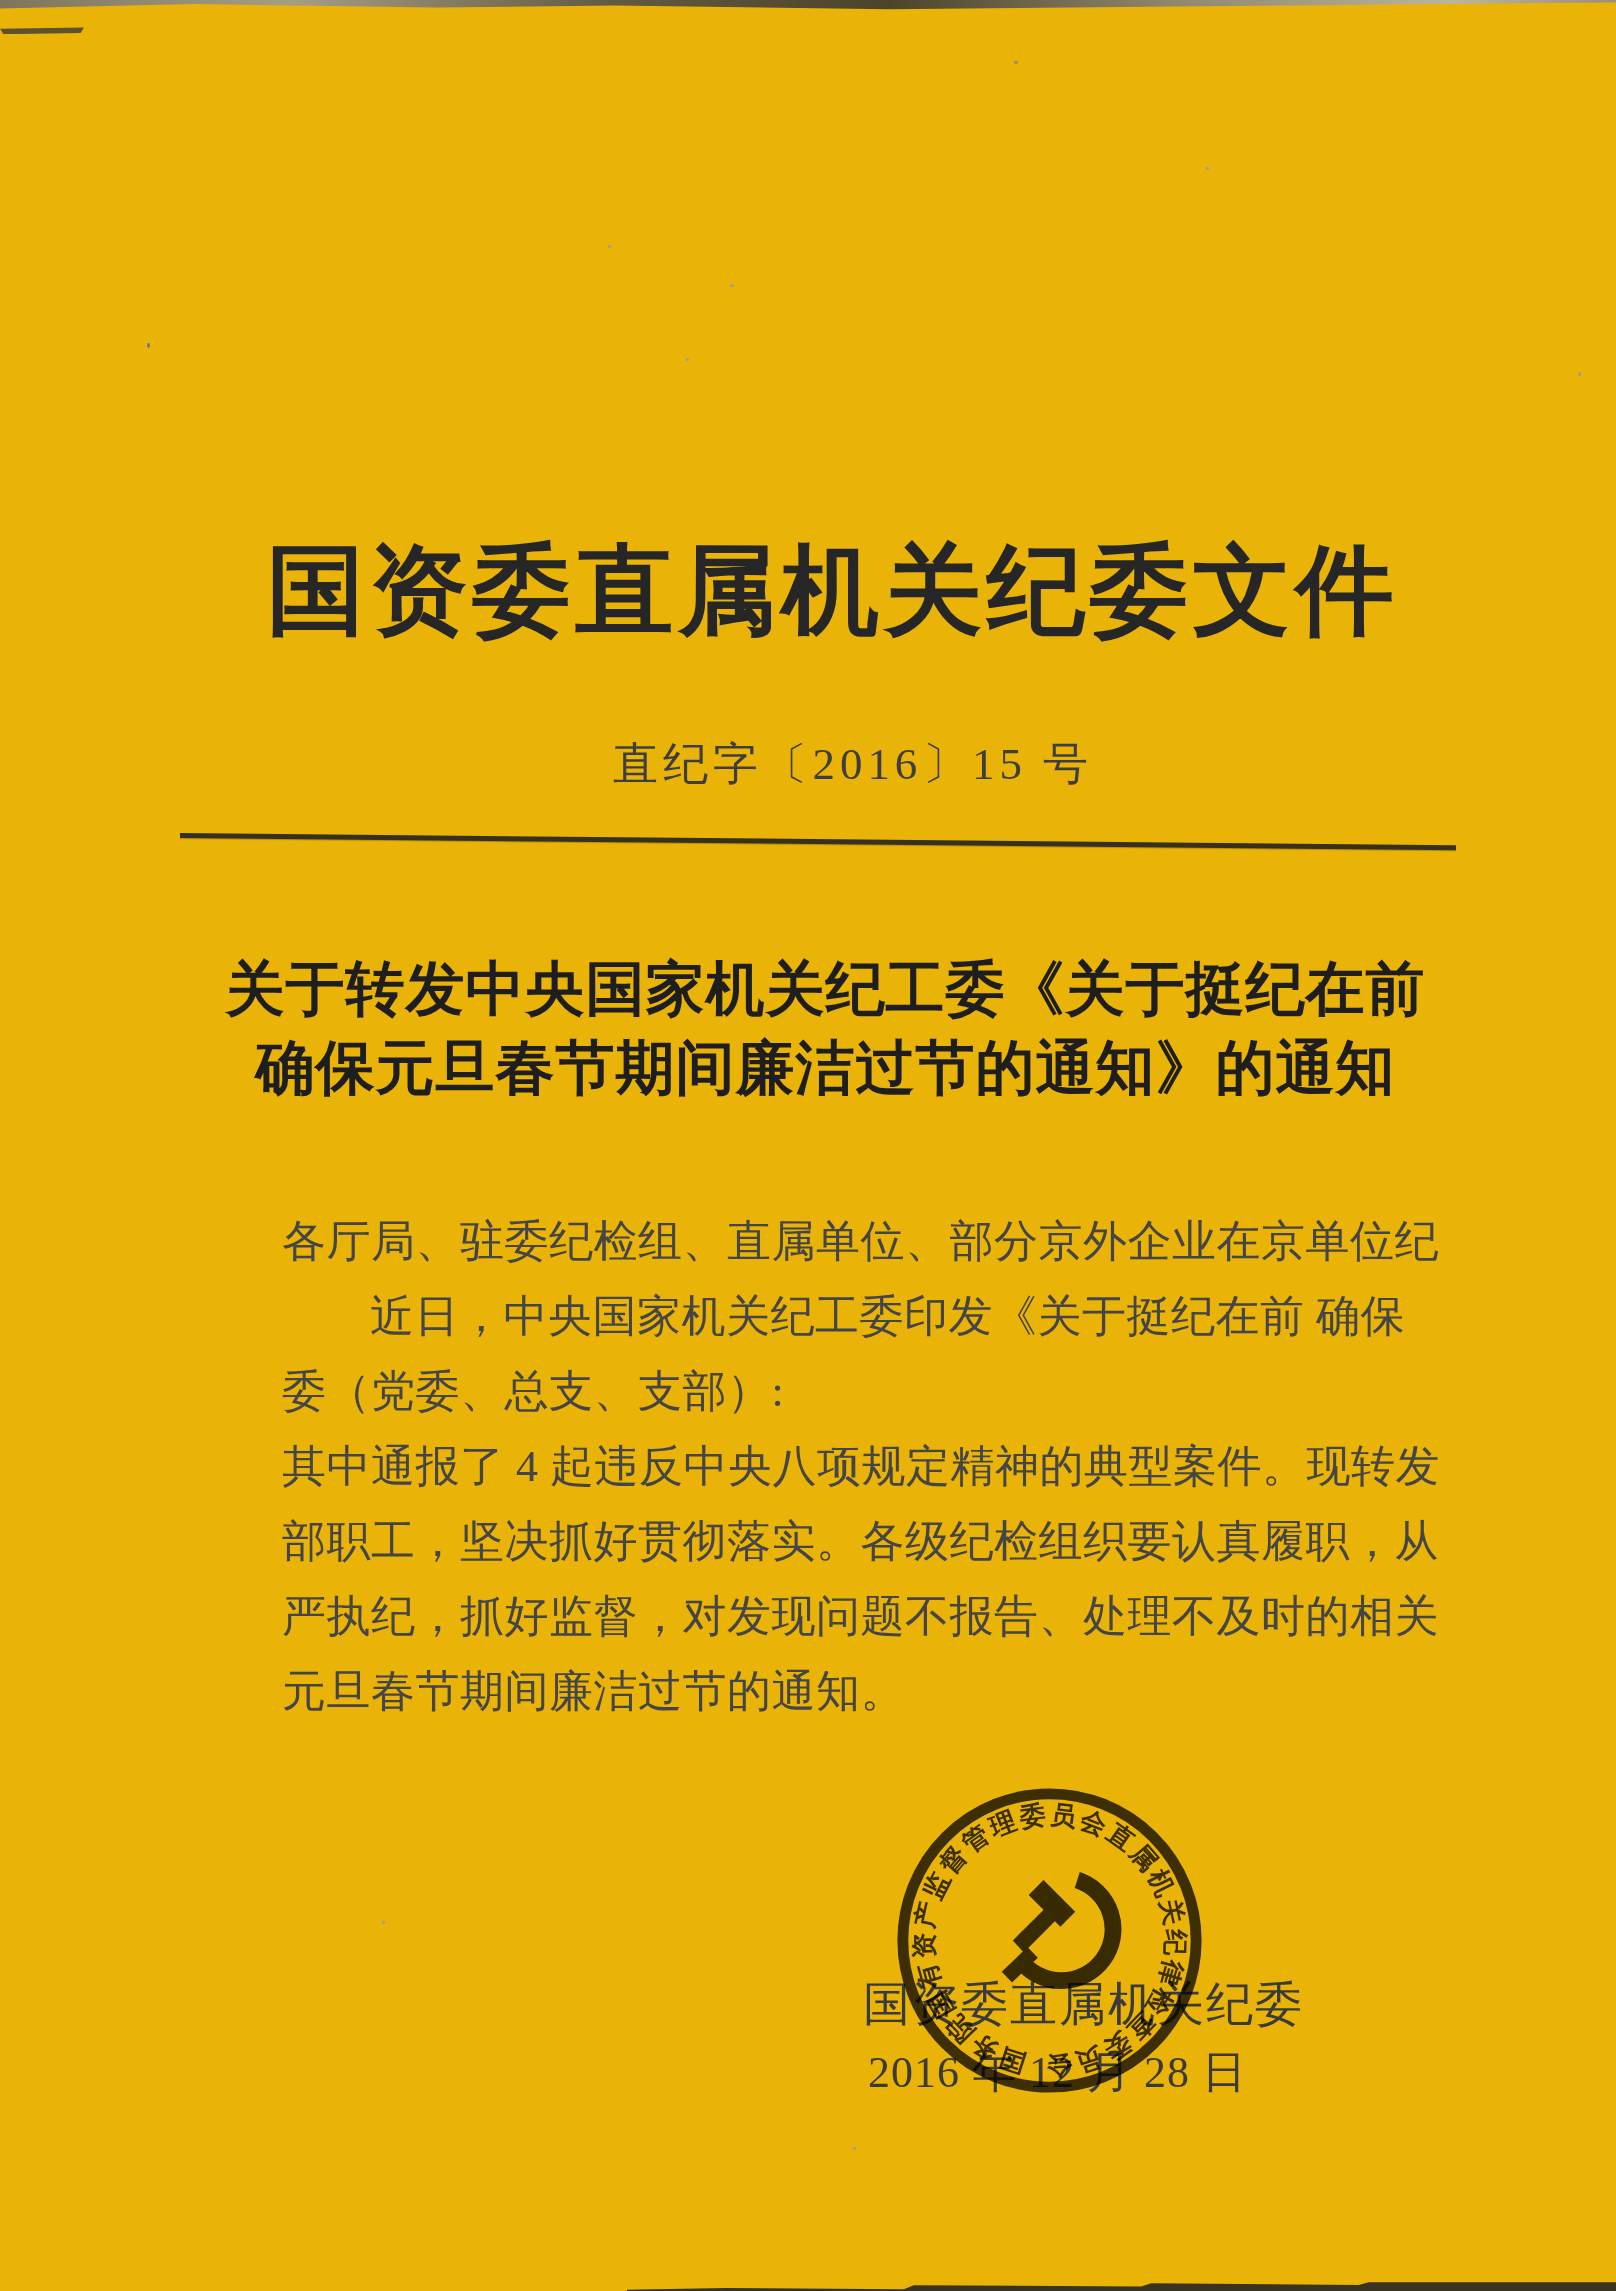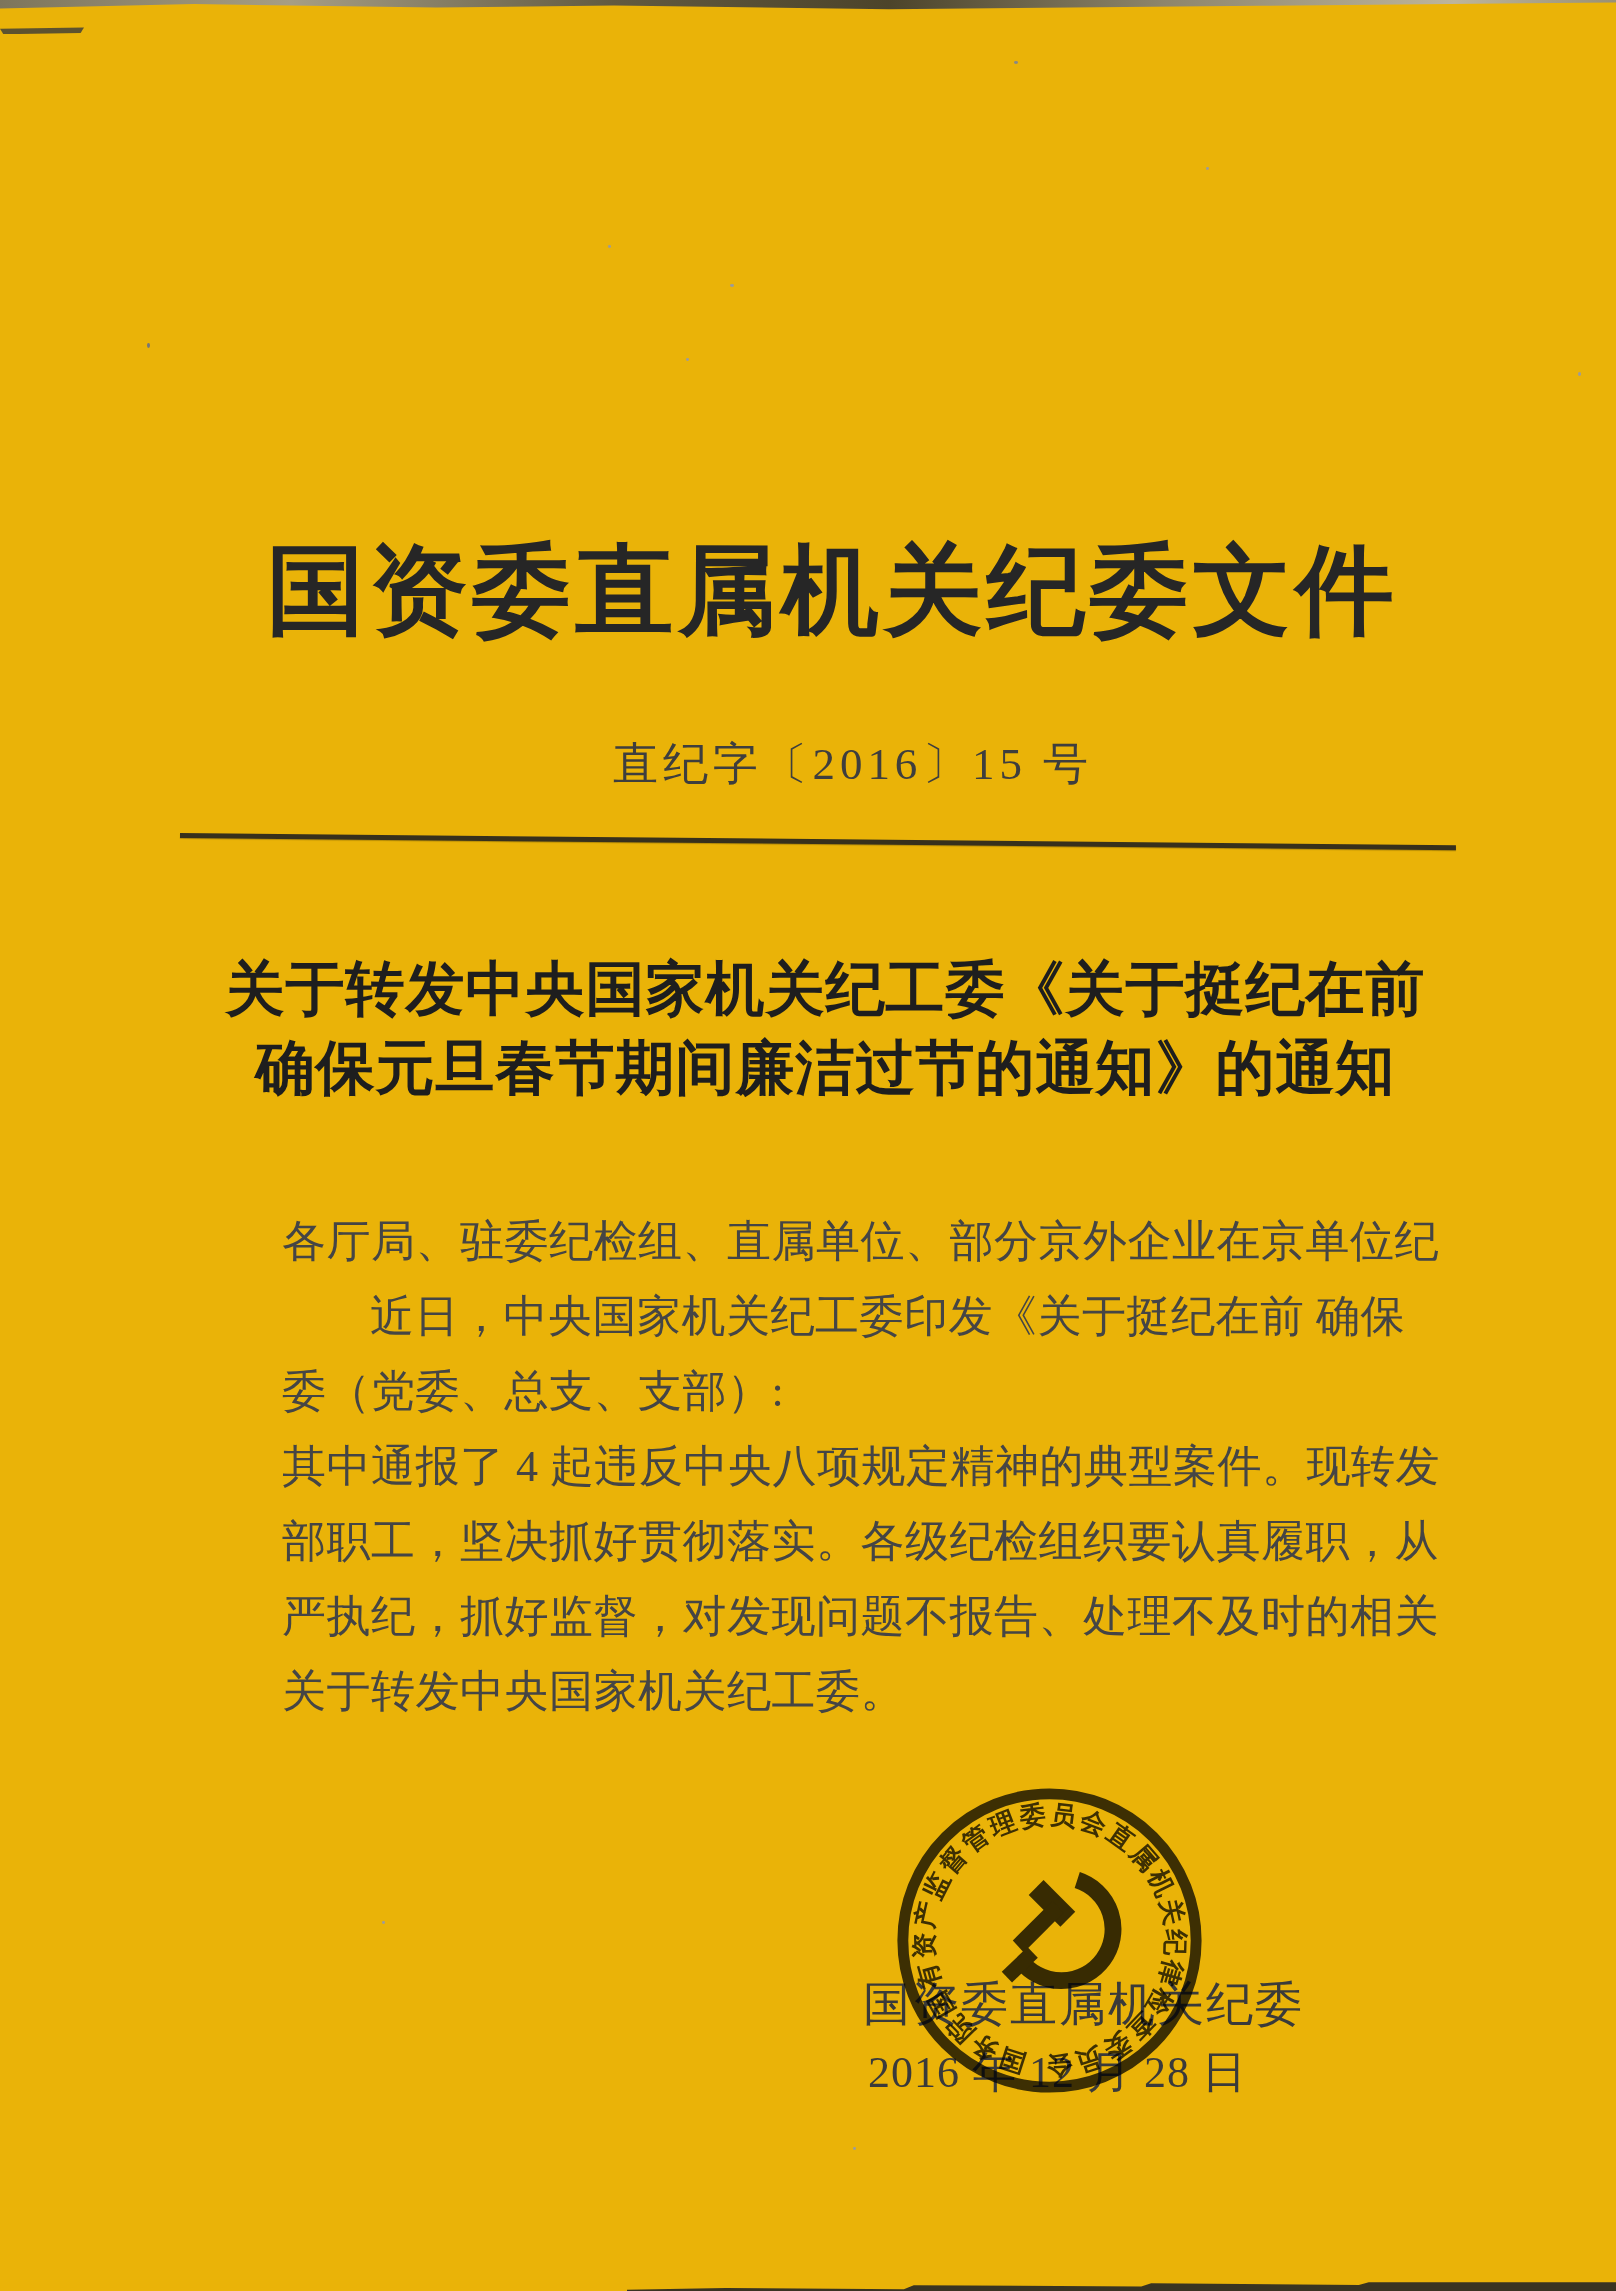--- a/index.html
+++ b/index.html
@@ -126,21 +126,21 @@
     <div>确保元旦春节期间廉洁过节的通知》的通知</div>
   </div>
 
   <div class="body-block">
     <div class="body-line">各厅局、驻委纪检组、直属单位、部分京外企业在京单位纪</div>
     <div class="body-line indent">近日，中央国家机关纪工委印发《关于挺纪在前 确保</div>
     <div class="body-line">委（党委、总支、支部）:</div>
     <div class="body-line">其中通报了 4 起违反中央八项规定精神的典型案件。现转发</div>
     <div class="body-line">部职工，坚决抓好贯彻落实。各级纪检组织要认真履职，从</div>
     <div class="body-line">严执纪，抓好监督，对发现问题不报告、处理不及时的相关</div>
-    <div class="body-line">关于转发中央国家机关纪工委。</div>
+    <div class="body-line">元旦春节期间廉洁过节的通知。</div>
   </div>
 
   <div class="sign-org">国资委直属机关纪委</div>
   <div class="sign-date">2016 年 12 月 28 日</div>
 
   <svg class="seal" viewBox="0 0 330 330" aria-hidden="true">
     <circle cx="166" cy="163" r="148" fill="none" stroke="#333" stroke-width="11"></circle>
     <defs>
       <path id="rimPath" d="M 166,281 A 118,118 0 1 1 166.25,281" fill="none"></path>
     </defs>

